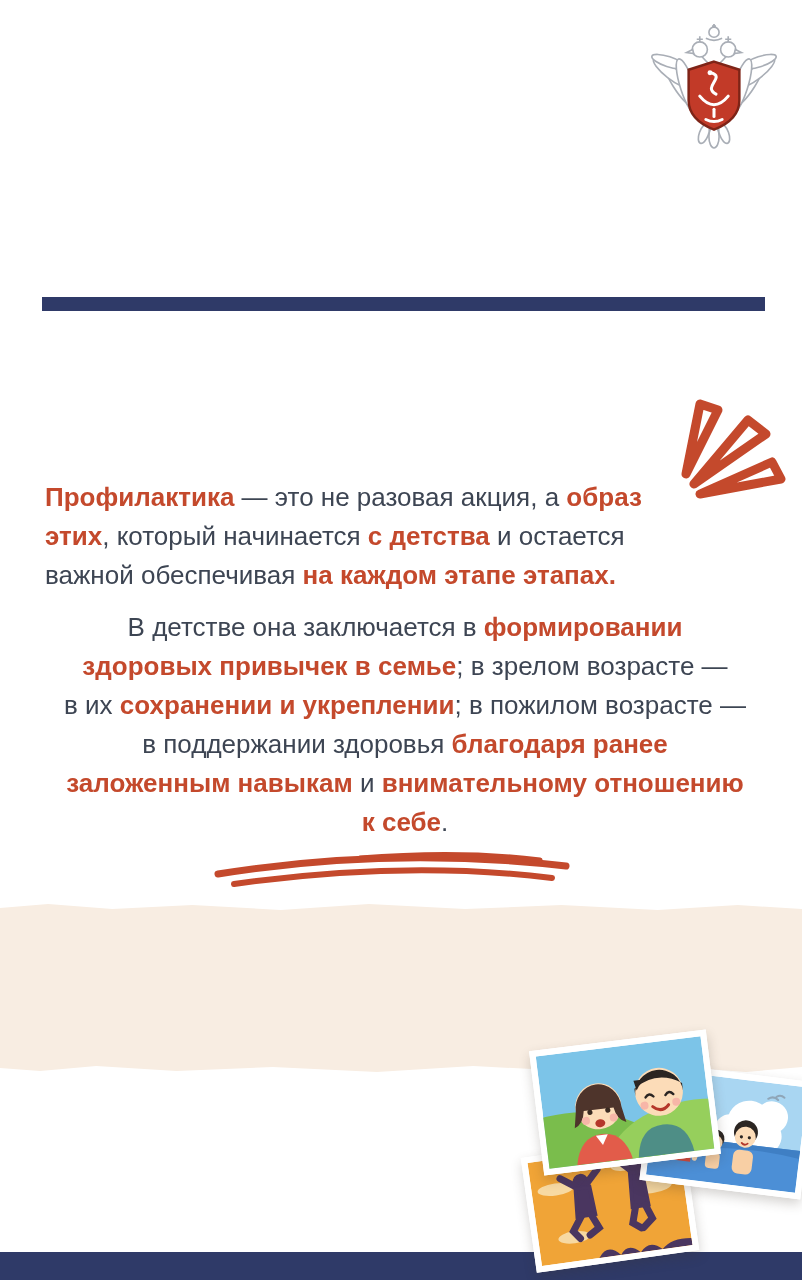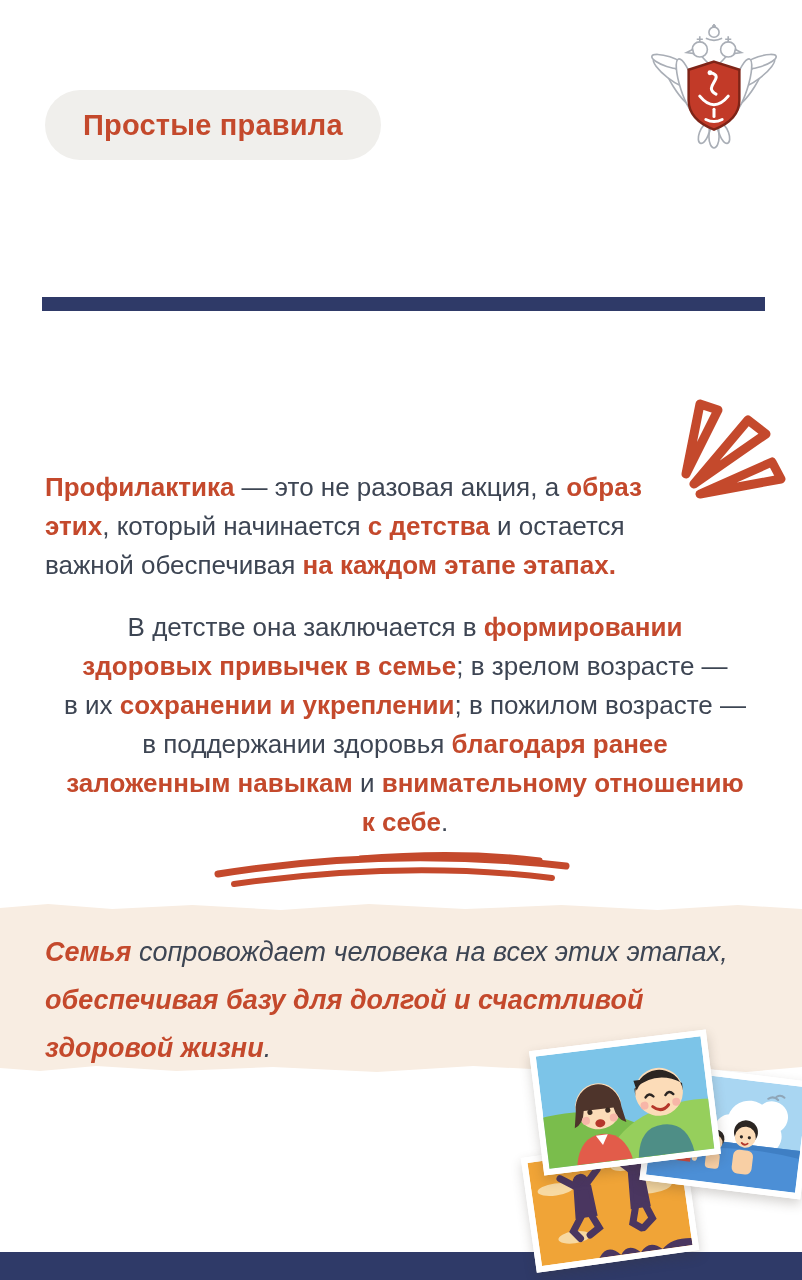--- a/index.html
+++ b/index.html
@@ -46,21 +46,21 @@
     font-size:33px;font-weight:700;letter-spacing:-0.3px;
   }
   .rays{
     position:absolute;right:4px;top:390px;width:150px;height:120px;
   }
   .para{
     position:absolute;left:45px;width:720px;
     color:var(--body-text);
     font-size:26px;line-height:39px;
   }
-  .para.p1{top:468px;}
+  .para.p1{top:478px;}
   .para.p2{top:608px;text-align:center;}
   .hl{color:var(--accent-red);font-weight:700;}
   .squiggle{
     position:absolute;left:210px;top:840px;width:365px;height:52px;
   }
   .note-band{
     position:absolute;left:0;top:903px;width:802px;height:170px;
     background:var(--beige);
     clip-path:polygon(0 5px,6% 1px,14% 6px,24% 2px,35% 7px,46% 1px,58% 6px,70% 2px,82% 7px,92% 2px,100% 6px,
                       100% calc(100% - 6px),93% calc(100% - 1px),83% calc(100% - 7px),71% calc(100% - 2px),
@@ -128,23 +128,20 @@
 
     <g stroke="#FFFFFF" stroke-width="3" fill="none" stroke-linecap="round">
       <path d="M46,75 Q60,92 74,75"></path>
       <path d="M60,88 L60,95"></path>
       <path d="M52,98 Q60,102 68,98"></path>
       <path d="M57,52 C72,56 48,66 62,73"></path>
       <circle cx="56" cy="52" r="2.4" fill="#FFFFFF" stroke="none"></circle>
     </g>
   </svg>
 
-  <div class="badge">
-    <span>Простые правила</span>
-  </div>
 
   <div class="navy-bar"></div>
 
 
   <svg class="rays" viewBox="0 0 150 120" aria-hidden="true">
     <g fill="none" stroke="#C4492C" stroke-width="9" stroke-linejoin="round">
       <path d="M52,14 L70,20 L38,84 Z"></path>
       <path d="M100,30 L118,44 L46,94 Z"></path>
       <path d="M124,72 L133,89 L52,104 Z"></path>
     </g>
@@ -156,21 +153,20 @@
 
   <svg class="squiggle" viewBox="0 0 365 52" aria-hidden="true">
     <g fill="none" stroke="#C4492C" stroke-linecap="round">
       <path d="M8,34 Q180,6 356,26" stroke-width="7"></path>
       <path d="M24,44 Q195,20 342,38" stroke-width="6"></path>
       <path d="M150,18 Q250,10 330,20" stroke-width="5"></path>
     </g>
   </svg>
 
   <div class="note-band"></div>
-  <p class="note"><span class="hl">Семья</span><span> сопровождает человека на всех этих этапах,</span><br><span class="hl">обеспечивая базу для долгой и счастливой</span><br><span class="hl">здоровой жизни</span><span>.</span></p>
 
   <div class="photo couple">
     <svg width="166" height="113" viewBox="0 0 166 113" aria-hidden="true">
       <rect width="166" height="113" fill="#7CC4E8"></rect>
       <ellipse cx="22" cy="118" rx="95" ry="58" fill="#7ABD4C"></ellipse>
       <ellipse cx="152" cy="124" rx="95" ry="62" fill="#96CF5C"></ellipse>
 
       <path d="M28,113 Q34,85 56,85 Q78,85 84,113 Z" fill="#E25C4A"></path>
       <path d="M50,86 L56,96 L62,86 Z" fill="#FFFFFF"></path>
       <circle cx="56" cy="57" r="23" fill="#FCDCB8"></circle>

